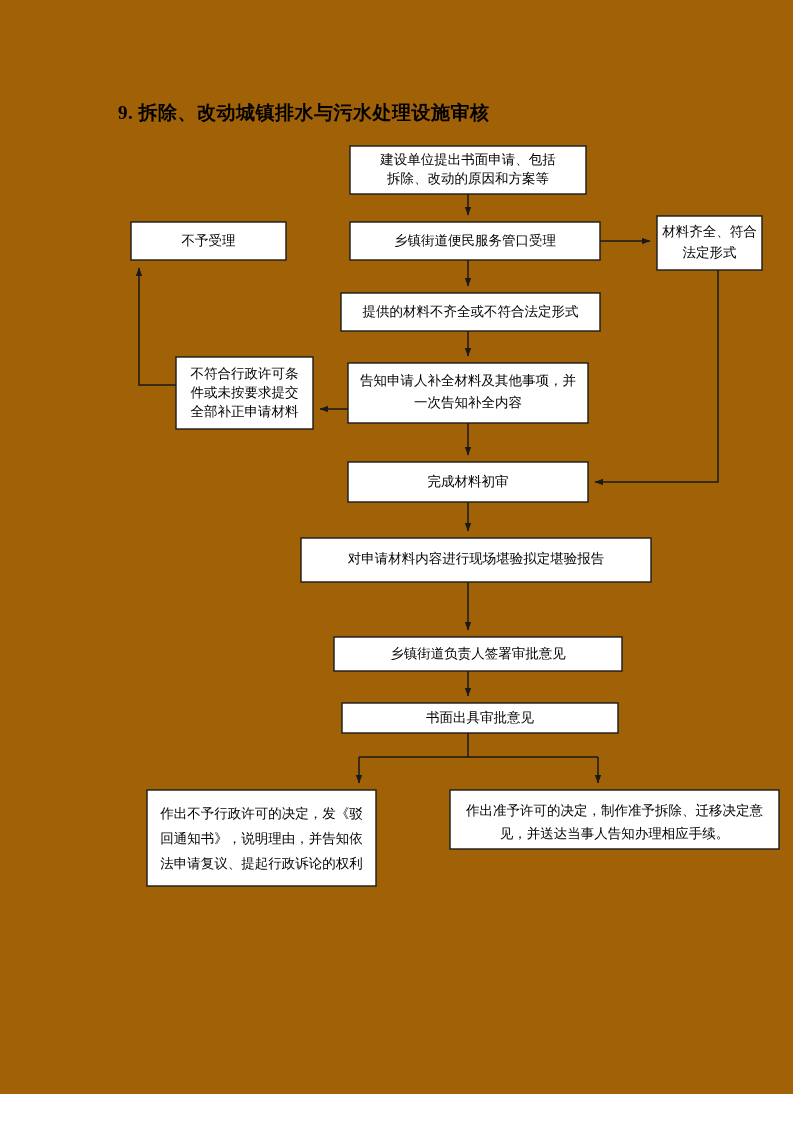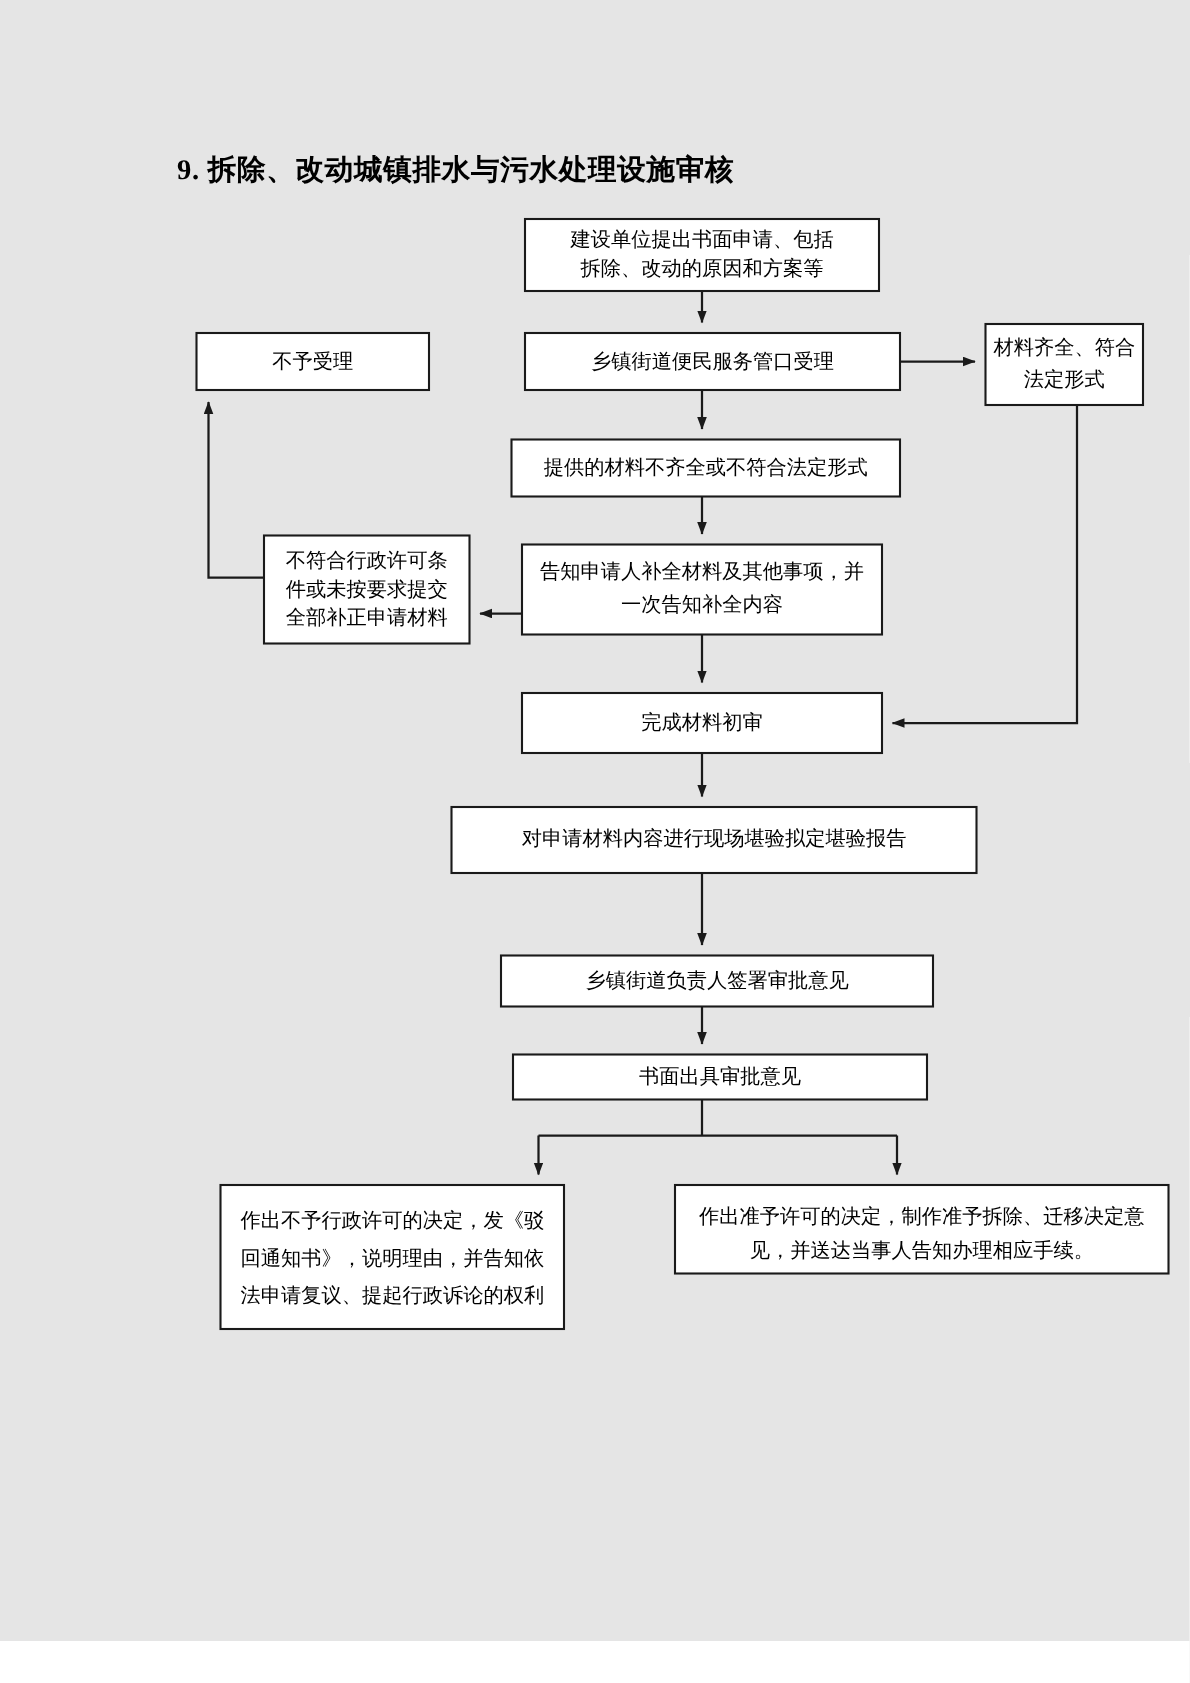--- a/index.html
+++ b/index.html
@@ -12,21 +12,21 @@
     height: 1122px;
     font-family: "Liberation Serif", "DejaVu Serif", serif;
     color: #000000;
     position: relative;
     overflow: hidden;
   }
   #page {
     position: relative;
     width: 793px;
     height: 1094px;
-    background: #e5e5e5;
+    background: #a16207;
   }
   #chart-title {
     position: absolute;
     left: 118px;
     top: 100px;
     font-size: 19px;
     font-weight: bold;
     letter-spacing: 0.5px;
     white-space: nowrap;
     font-family: "Liberation Serif", "DejaVu Serif", serif;

